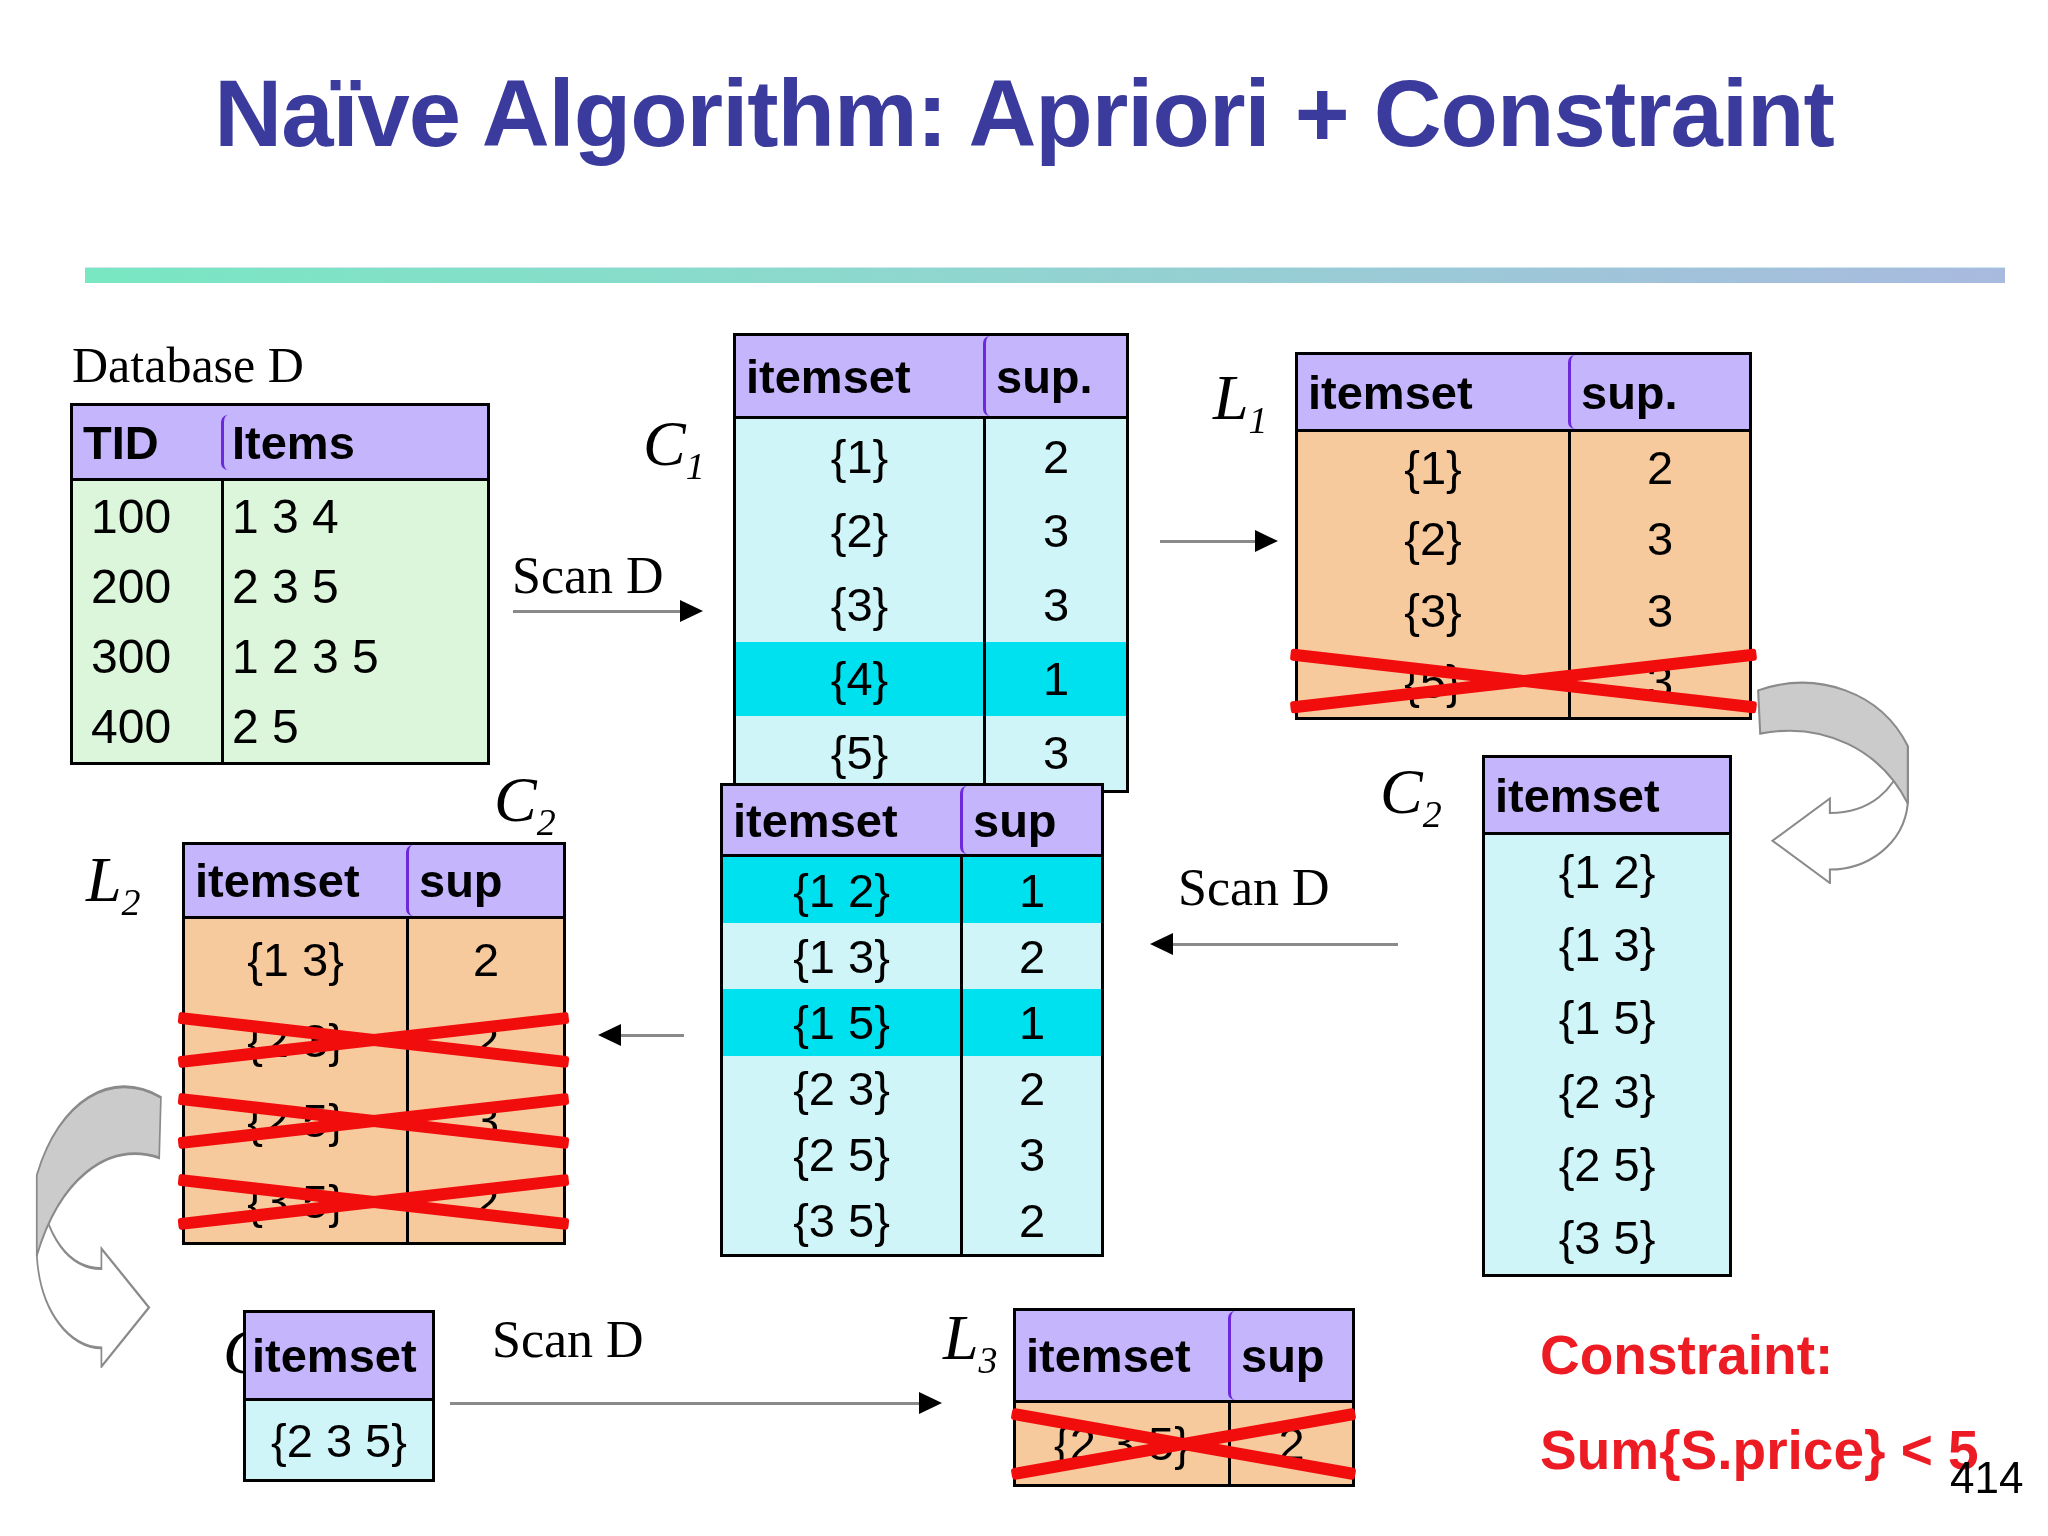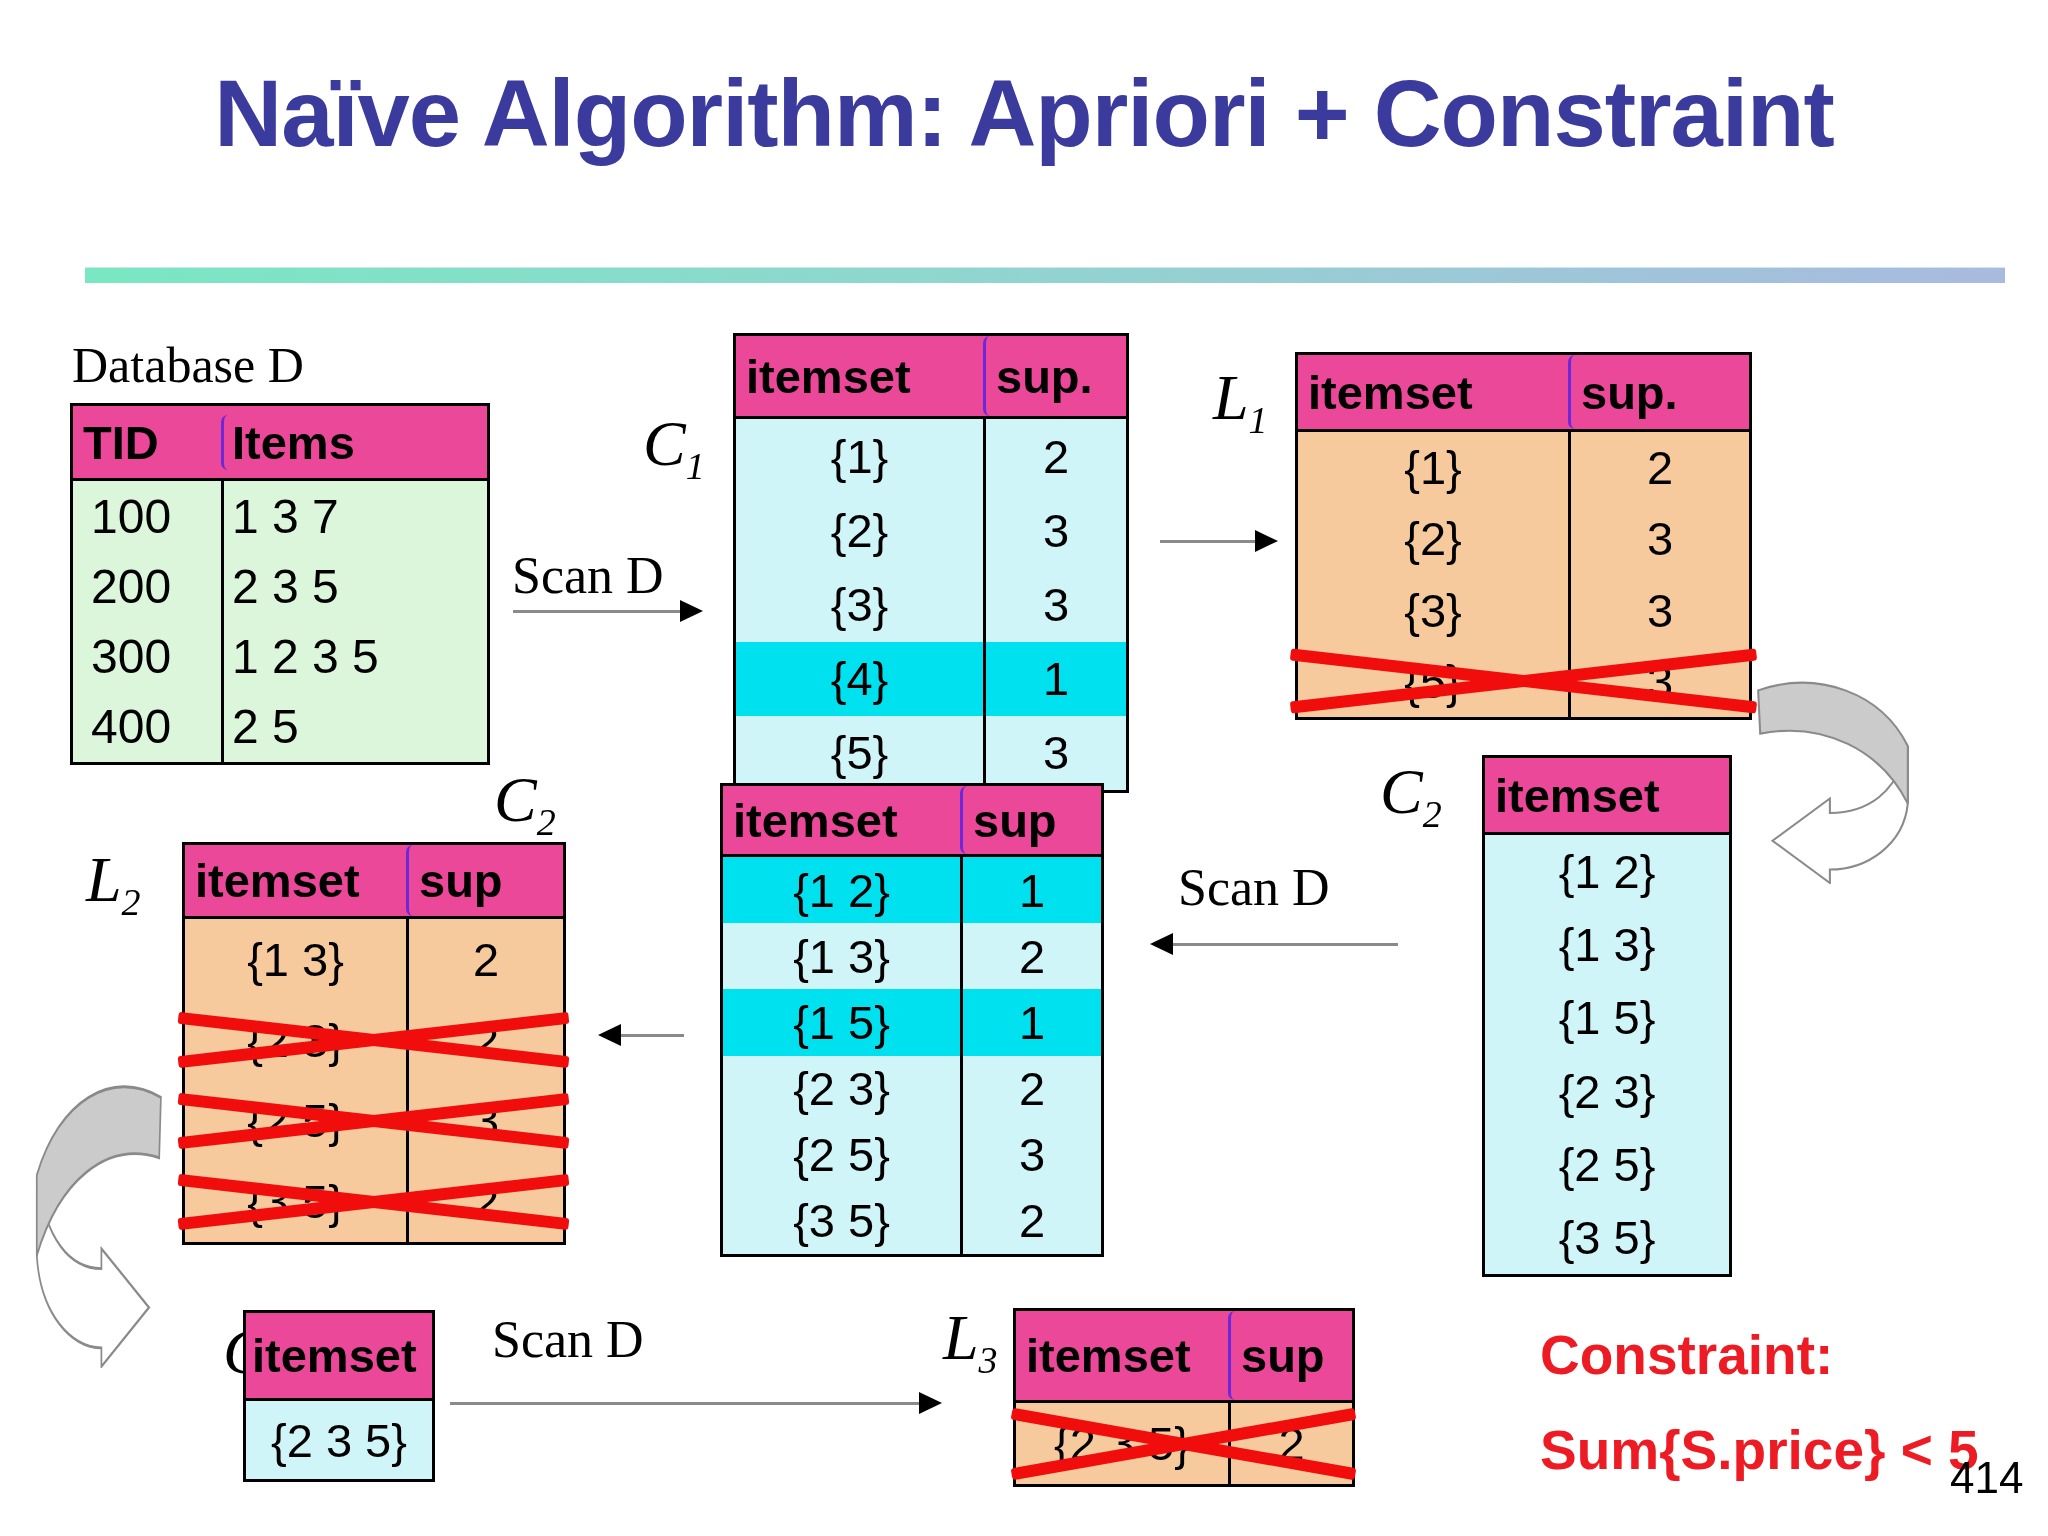--- a/index.html
+++ b/index.html
@@ -17,21 +17,21 @@
     position:absolute;left:85px;top:267px;width:1920px;height:15px;
     background:linear-gradient(90deg,#79E7C2 0%,#8FD6CF 45%,#A9BADF 100%);
     border-top:1px solid #cfe8ee;
   }
 
   
   .tbl{
     position:absolute;border:3px solid #000;box-sizing:border-box;
     display:flex;flex-direction:column;background:#fff;
   }
-  .thead{display:flex;background:#ec4899;border-bottom:3px solid #000;flex:0 0 auto;}
+  .thead{display:flex;background:#c4b5fd;border-bottom:3px solid #000;flex:0 0 auto;}
   .th{
     font-weight:bold;font-size:47px;display:flex;align-items:center;
     padding-left:10px;box-sizing:border-box;color:#000;
   }
   .th + .th{border-left:3px solid #6d28d9;border-radius:7px;}
   .tbody{display:flex;flex-direction:column;flex:1 1 auto;}
   .tr{flex:1;display:flex;position:relative;}
   .td{
     display:flex;align-items:center;justify-content:center;
     font-size:47px;color:#000;box-sizing:border-box;
@@ -142,21 +142,21 @@
 
 <div id="db-label" class="serif">Database D</div>
 <div class="tbl t-d">
   <div class="thead">
     <div class="th">TID</div>
     <div class="th">Items</div>
   </div>
   <div class="tbody">
       <div class="tr">
         <div class="td">100</div>
-        <div class="td">1 3 7</div>
+        <div class="td">1 3 4</div>
       </div>
       <div class="tr">
         <div class="td">200</div>
         <div class="td">2 3 5</div>
       </div>
       <div class="tr">
         <div class="td">300</div>
         <div class="td">1 2 3 5</div>
       </div>
       <div class="tr">

